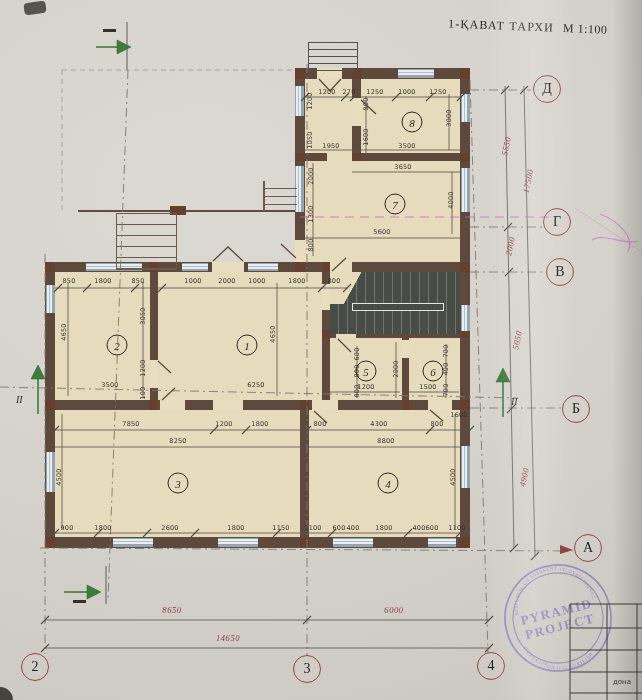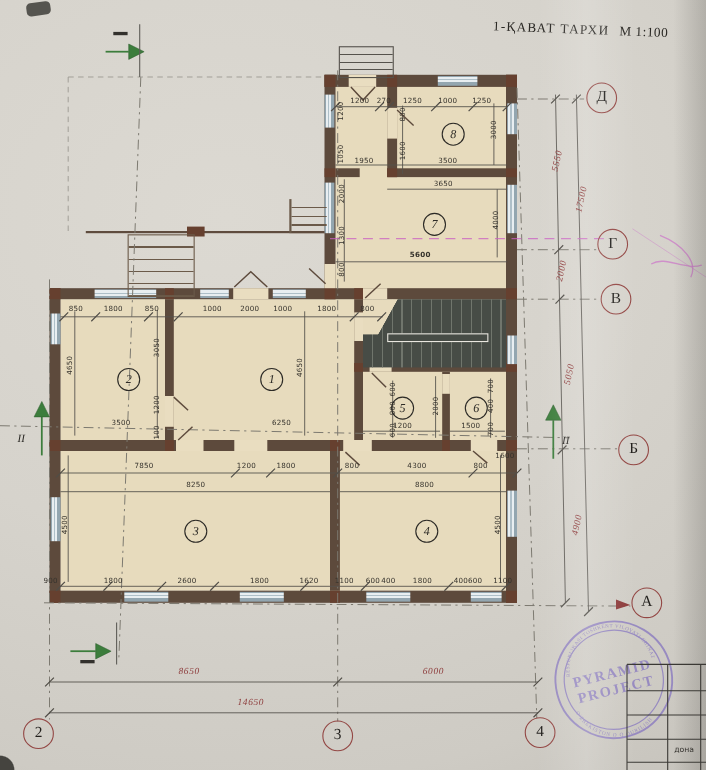--- a/index.html
+++ b/index.html
@@ -259,21 +259,21 @@
   <div class="dim v" style="left:310px;top:140px;">1050</div>
   <div class="dim v" style="left:366px;top:104px;">800</div>
   <div class="dim v" style="left:366px;top:137px;">1600</div>
   <div class="dim" style="left:331px;top:146px;">1950</div>
   <div class="dim" style="left:407px;top:146px;">3500</div>
   <div class="dim v" style="left:449px;top:118px;">3000</div>
   <div class="dim v" style="left:311px;top:176px;">2000</div>
   <div class="dim v" style="left:311px;top:214px;">1300</div>
   <div class="dim v" style="left:311px;top:245px;">800</div>
   <div class="dim" style="left:403px;top:167px;">3650</div>
-  <div class="dim" style="left:382px;top:232px;font-weight:bold;">5600</div>
+  <div class="dim" style="left:382px;top:232px;">5600</div>
   <div class="dim v" style="left:451px;top:200px;">4000</div>
 
   <div class="dim" style="left:69px;top:281px;">850</div>
   <div class="dim" style="left:103px;top:281px;">1800</div>
   <div class="dim" style="left:138px;top:281px;">850</div>
   <div class="dim" style="left:193px;top:281px;">1000</div>
   <div class="dim" style="left:227px;top:281px;">2000</div>
   <div class="dim" style="left:257px;top:281px;">1000</div>
   <div class="dim" style="left:297px;top:281px;">1800</div>
   <div class="dim" style="left:334px;top:281px;">800</div>
@@ -300,25 +300,25 @@
   <div class="dim" style="left:260px;top:424px;">1800</div>
   <div class="dim" style="left:320px;top:424px;">800</div>
   <div class="dim" style="left:379px;top:424px;">4300</div>
   <div class="dim" style="left:437px;top:424px;">800</div>
   <div class="dim" style="left:459px;top:415px;">1600</div>
   <div class="dim" style="left:178px;top:441px;">8250</div>
   <div class="dim" style="left:386px;top:441px;">8800</div>
 
   <div class="dim v" style="left:59px;top:477px;">4500</div>
   <div class="dim v" style="left:453px;top:477px;">4500</div>
-  <div class="dim" style="left:46px;top:528px;">900</div>
+  <div class="dim" style="left:67px;top:528px;">900</div>
   <div class="dim" style="left:103px;top:528px;">1800</div>
   <div class="dim" style="left:170px;top:528px;">2600</div>
   <div class="dim" style="left:236px;top:528px;">1800</div>
-  <div class="dim" style="left:281px;top:528px;">1620</div>
+  <div class="dim" style="left:281px;top:528px;">1150</div>
   <div class="dim" style="left:313px;top:528px;">1100</div>
   <div class="dim" style="left:339px;top:528px;">600</div>
   <div class="dim" style="left:353px;top:528px;">400</div>
   <div class="dim" style="left:384px;top:528px;">1800</div>
   <div class="dim" style="left:419px;top:528px;">400</div>
   <div class="dim" style="left:432px;top:528px;">600</div>
   <div class="dim" style="left:457px;top:528px;">1100</div>
 
   <div class="gdim v" style="left:506px;top:146px;">5550</div>
   <div class="gdim v" style="left:528px;top:181px;">17500</div>

